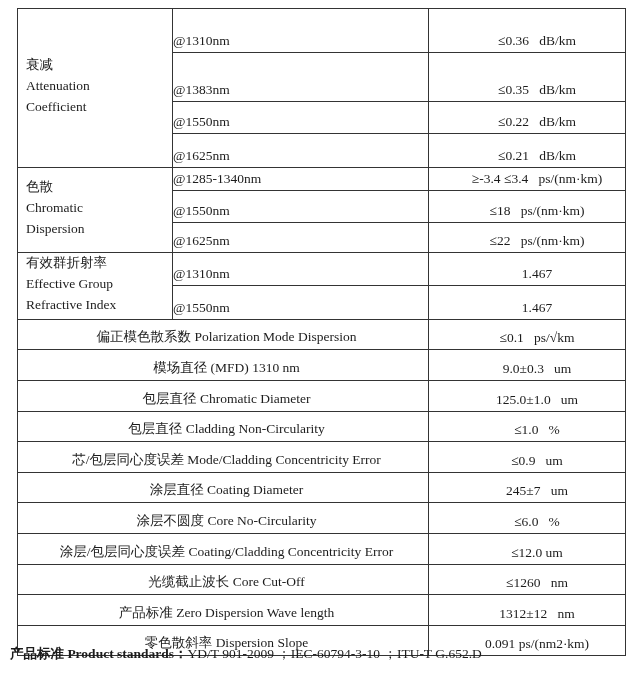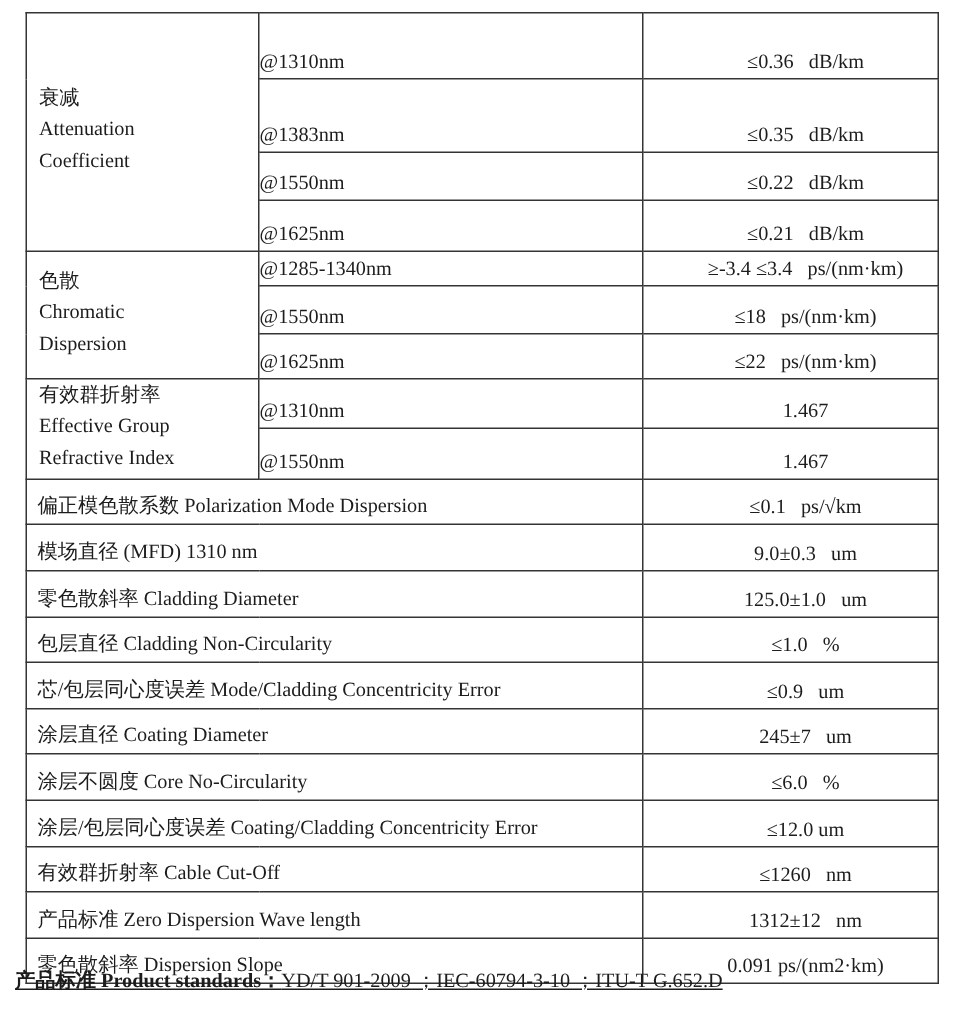--- a/index.html
+++ b/index.html
@@ -22,27 +22,27 @@
   
   td.gl{
     vertical-align:middle;
     text-align:left;
     padding-left:8px;
     white-space:pre-line;
     line-height:1.55;
   }
   td.cond{ white-space:pre; }
   td.val{ text-align:center; white-space:pre;padding-left:20px; }
-  td.rlabel{ text-align:left; padding-left:7px; white-space:pre; }
+  td.rlabel{ text-align:center; padding-left:7px; white-space:pre; }
   tr.h44{height:44px;} tr.h34{height:34px;} tr.h33{height:49px;}
   tr.h32{height:32px;} tr.h30{height:30px;} tr.h23{height:23px;}
   tr.hs{height:30.6px;}
   .footer{
     position:absolute;left:10px;top:645px;width:620px;
-    font-size:13.5px;white-space:pre;text-decoration:underline;
+    font-size:13.5px;white-space:pre;
   }
   .footer .b{font-weight:bold;}
 </style>
 </head>
 <body>
 
 <table class="spec-table">
   <colgroup>
     <col style="width:155px">
       <col style="width:256px">
@@ -100,21 +100,21 @@
 
     <tr class="hs">
       <td class="rlabel" colspan="2">偏正模色散系数 Polarization Mode Dispersion</td>
       <td class="val">≤0.1   ps/√km</td>
     </tr>
     <tr class="hs">
       <td class="rlabel" colspan="2">模场直径 (MFD) 1310 nm</td>
       <td class="val">9.0±0.3   um</td>
     </tr>
     <tr class="hs">
-      <td class="rlabel" colspan="2">零色散斜率 Cladding Diameter</td>
+      <td class="rlabel" colspan="2">包层直径 Chromatic Diameter</td>
       <td class="val">125.0±1.0   um</td>
     </tr>
     <tr class="hs">
       <td class="rlabel" colspan="2">包层直径 Cladding Non-Circularity</td>
       <td class="val">≤1.0   %</td>
     </tr>
     <tr class="hs">
       <td class="rlabel" colspan="2">芯/包层同心度误差 Mode/Cladding Concentricity Error</td>
       <td class="val">≤0.9   um</td>
     </tr>
@@ -124,21 +124,21 @@
     </tr>
     <tr class="hs">
       <td class="rlabel" colspan="2">涂层不圆度 Core No-Circularity</td>
       <td class="val">≤6.0   %</td>
     </tr>
     <tr class="hs">
       <td class="rlabel" colspan="2">涂层/包层同心度误差 Coating/Cladding Concentricity Error</td>
       <td class="val">≤12.0 um</td>
     </tr>
     <tr class="hs">
-      <td class="rlabel" colspan="2">有效群折射率 Cable Cut-Off</td>
+      <td class="rlabel" colspan="2">光缆截止波长 Core Cut-Off</td>
       <td class="val">≤1260   nm</td>
     </tr>
     <tr class="hs">
       <td class="rlabel" colspan="2">产品标准 Zero Dispersion Wave length</td>
       <td class="val">1312±12   nm</td>
     </tr>
     <tr class="hs">
       <td class="rlabel" colspan="2">零色散斜率 Dispersion Slope</td>
       <td class="val">0.091 ps/(nm2·km)</td>
     </tr>

